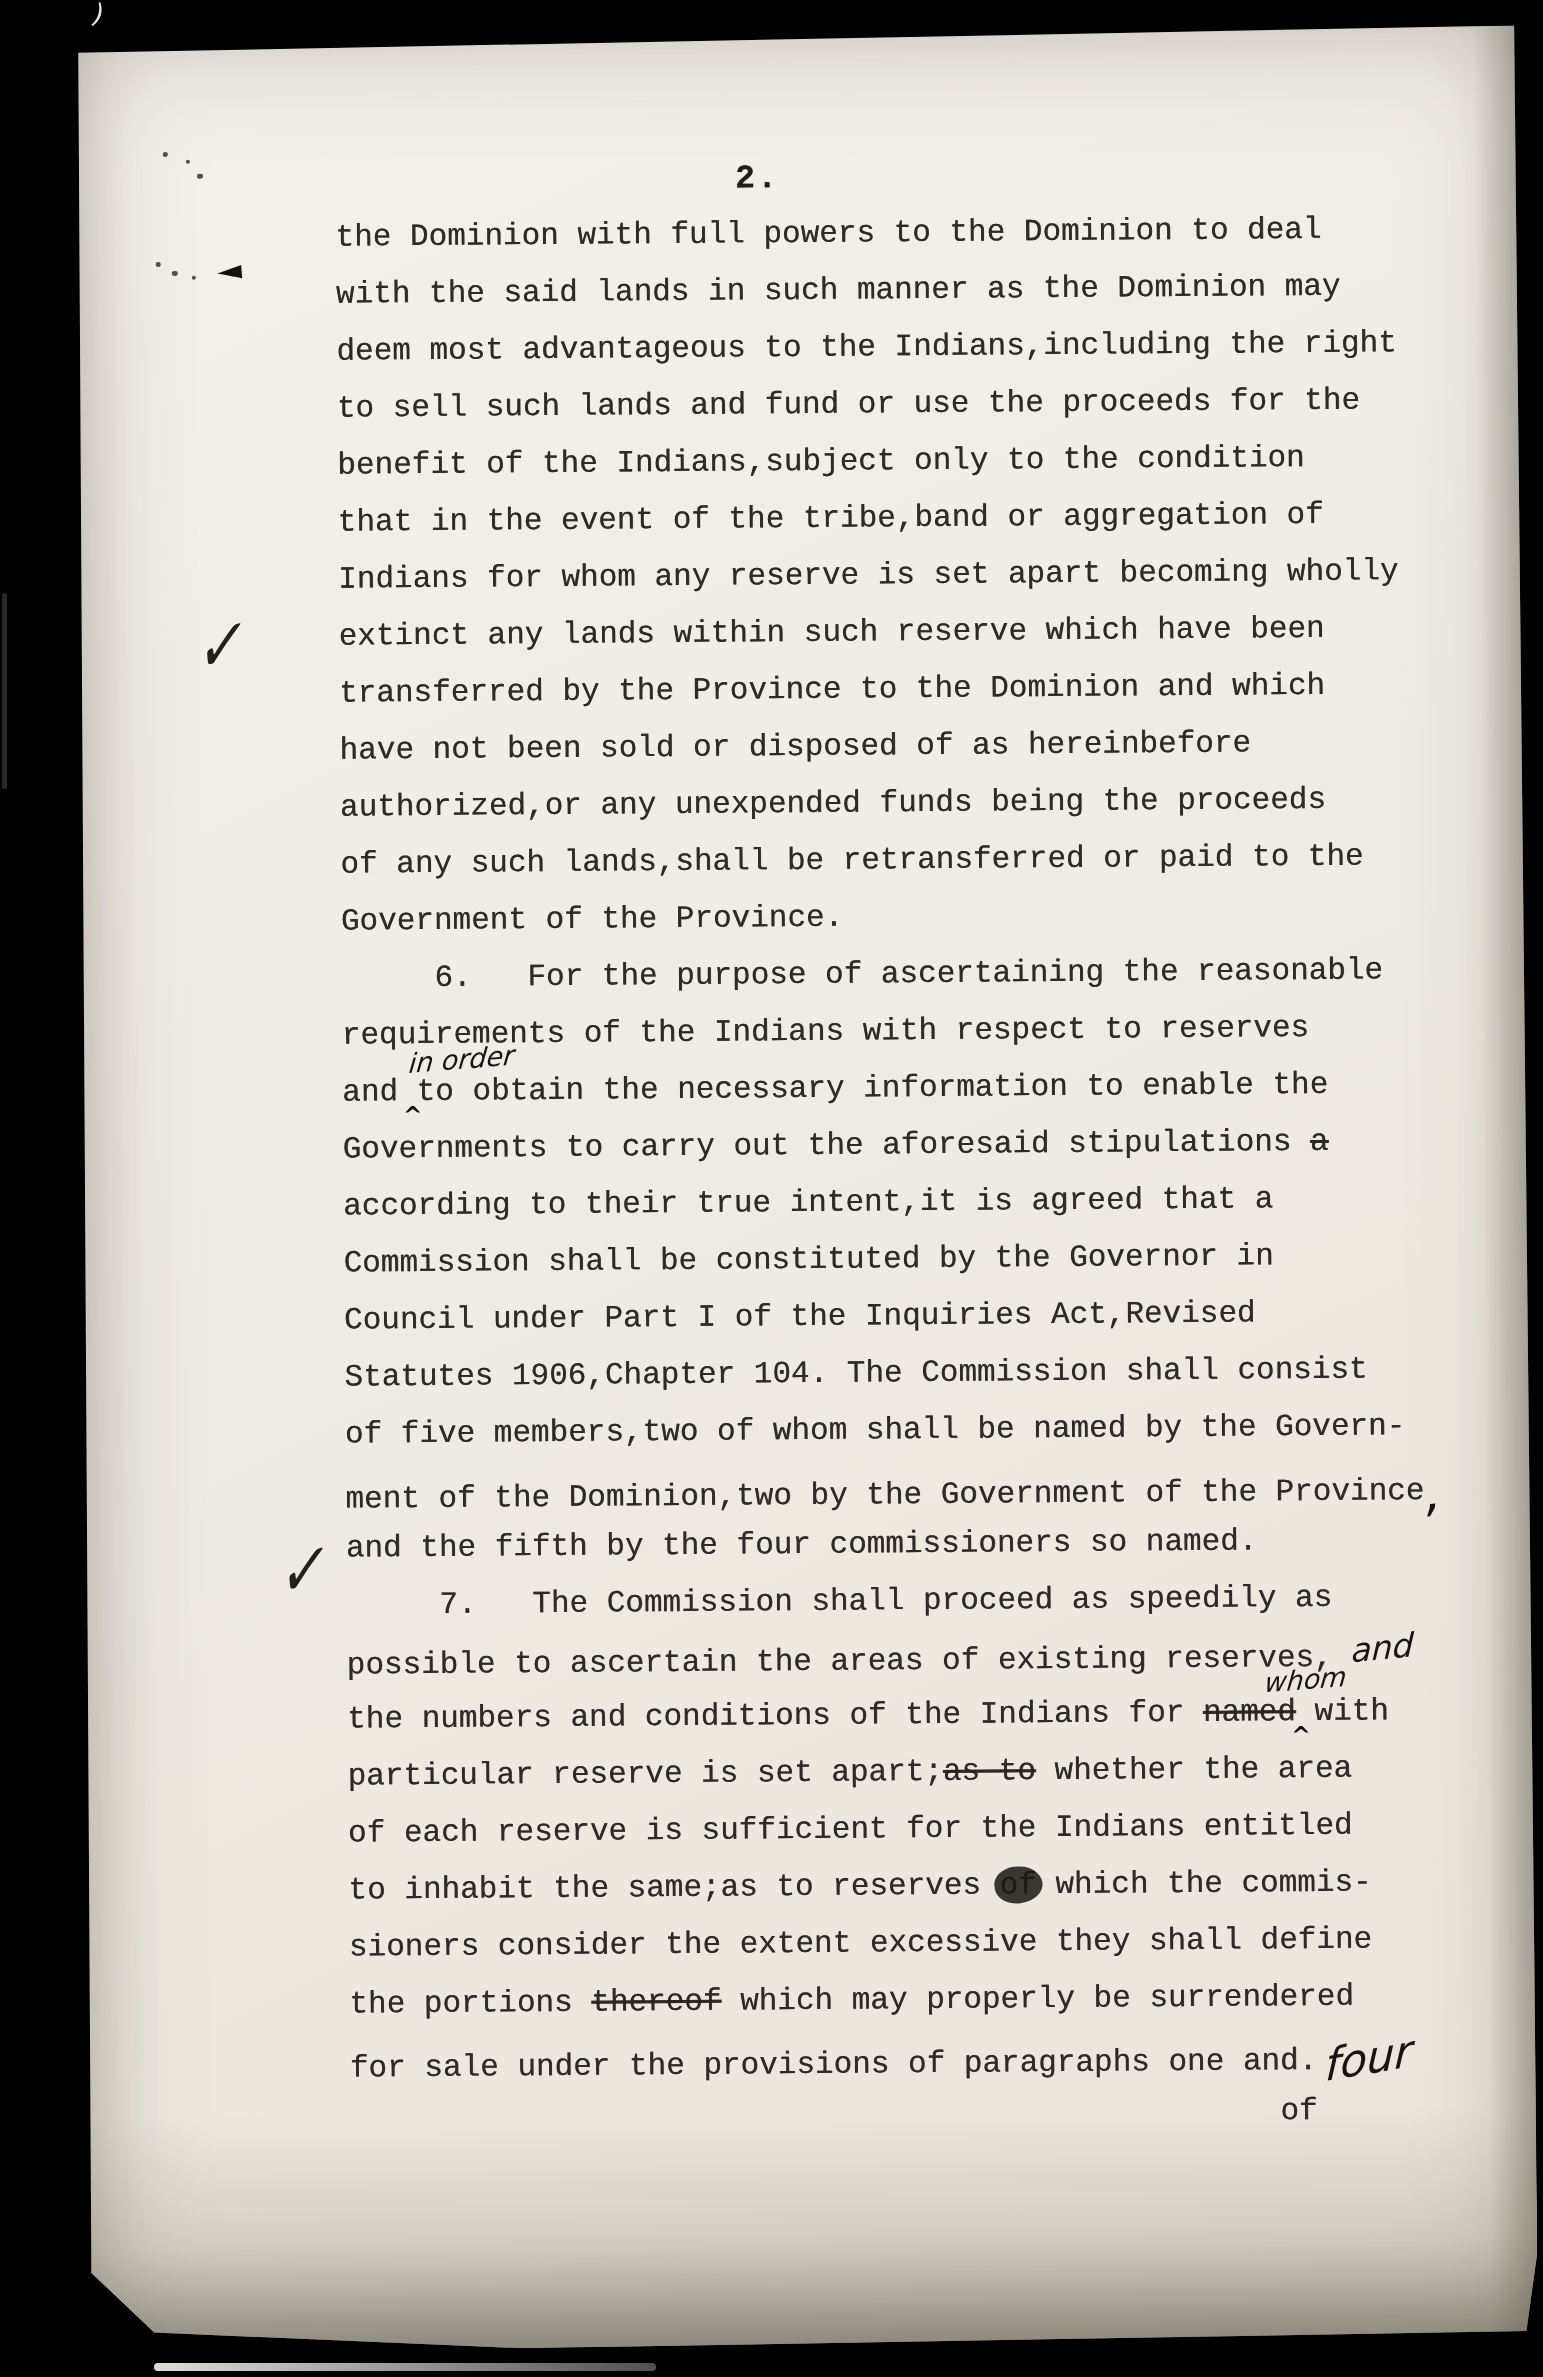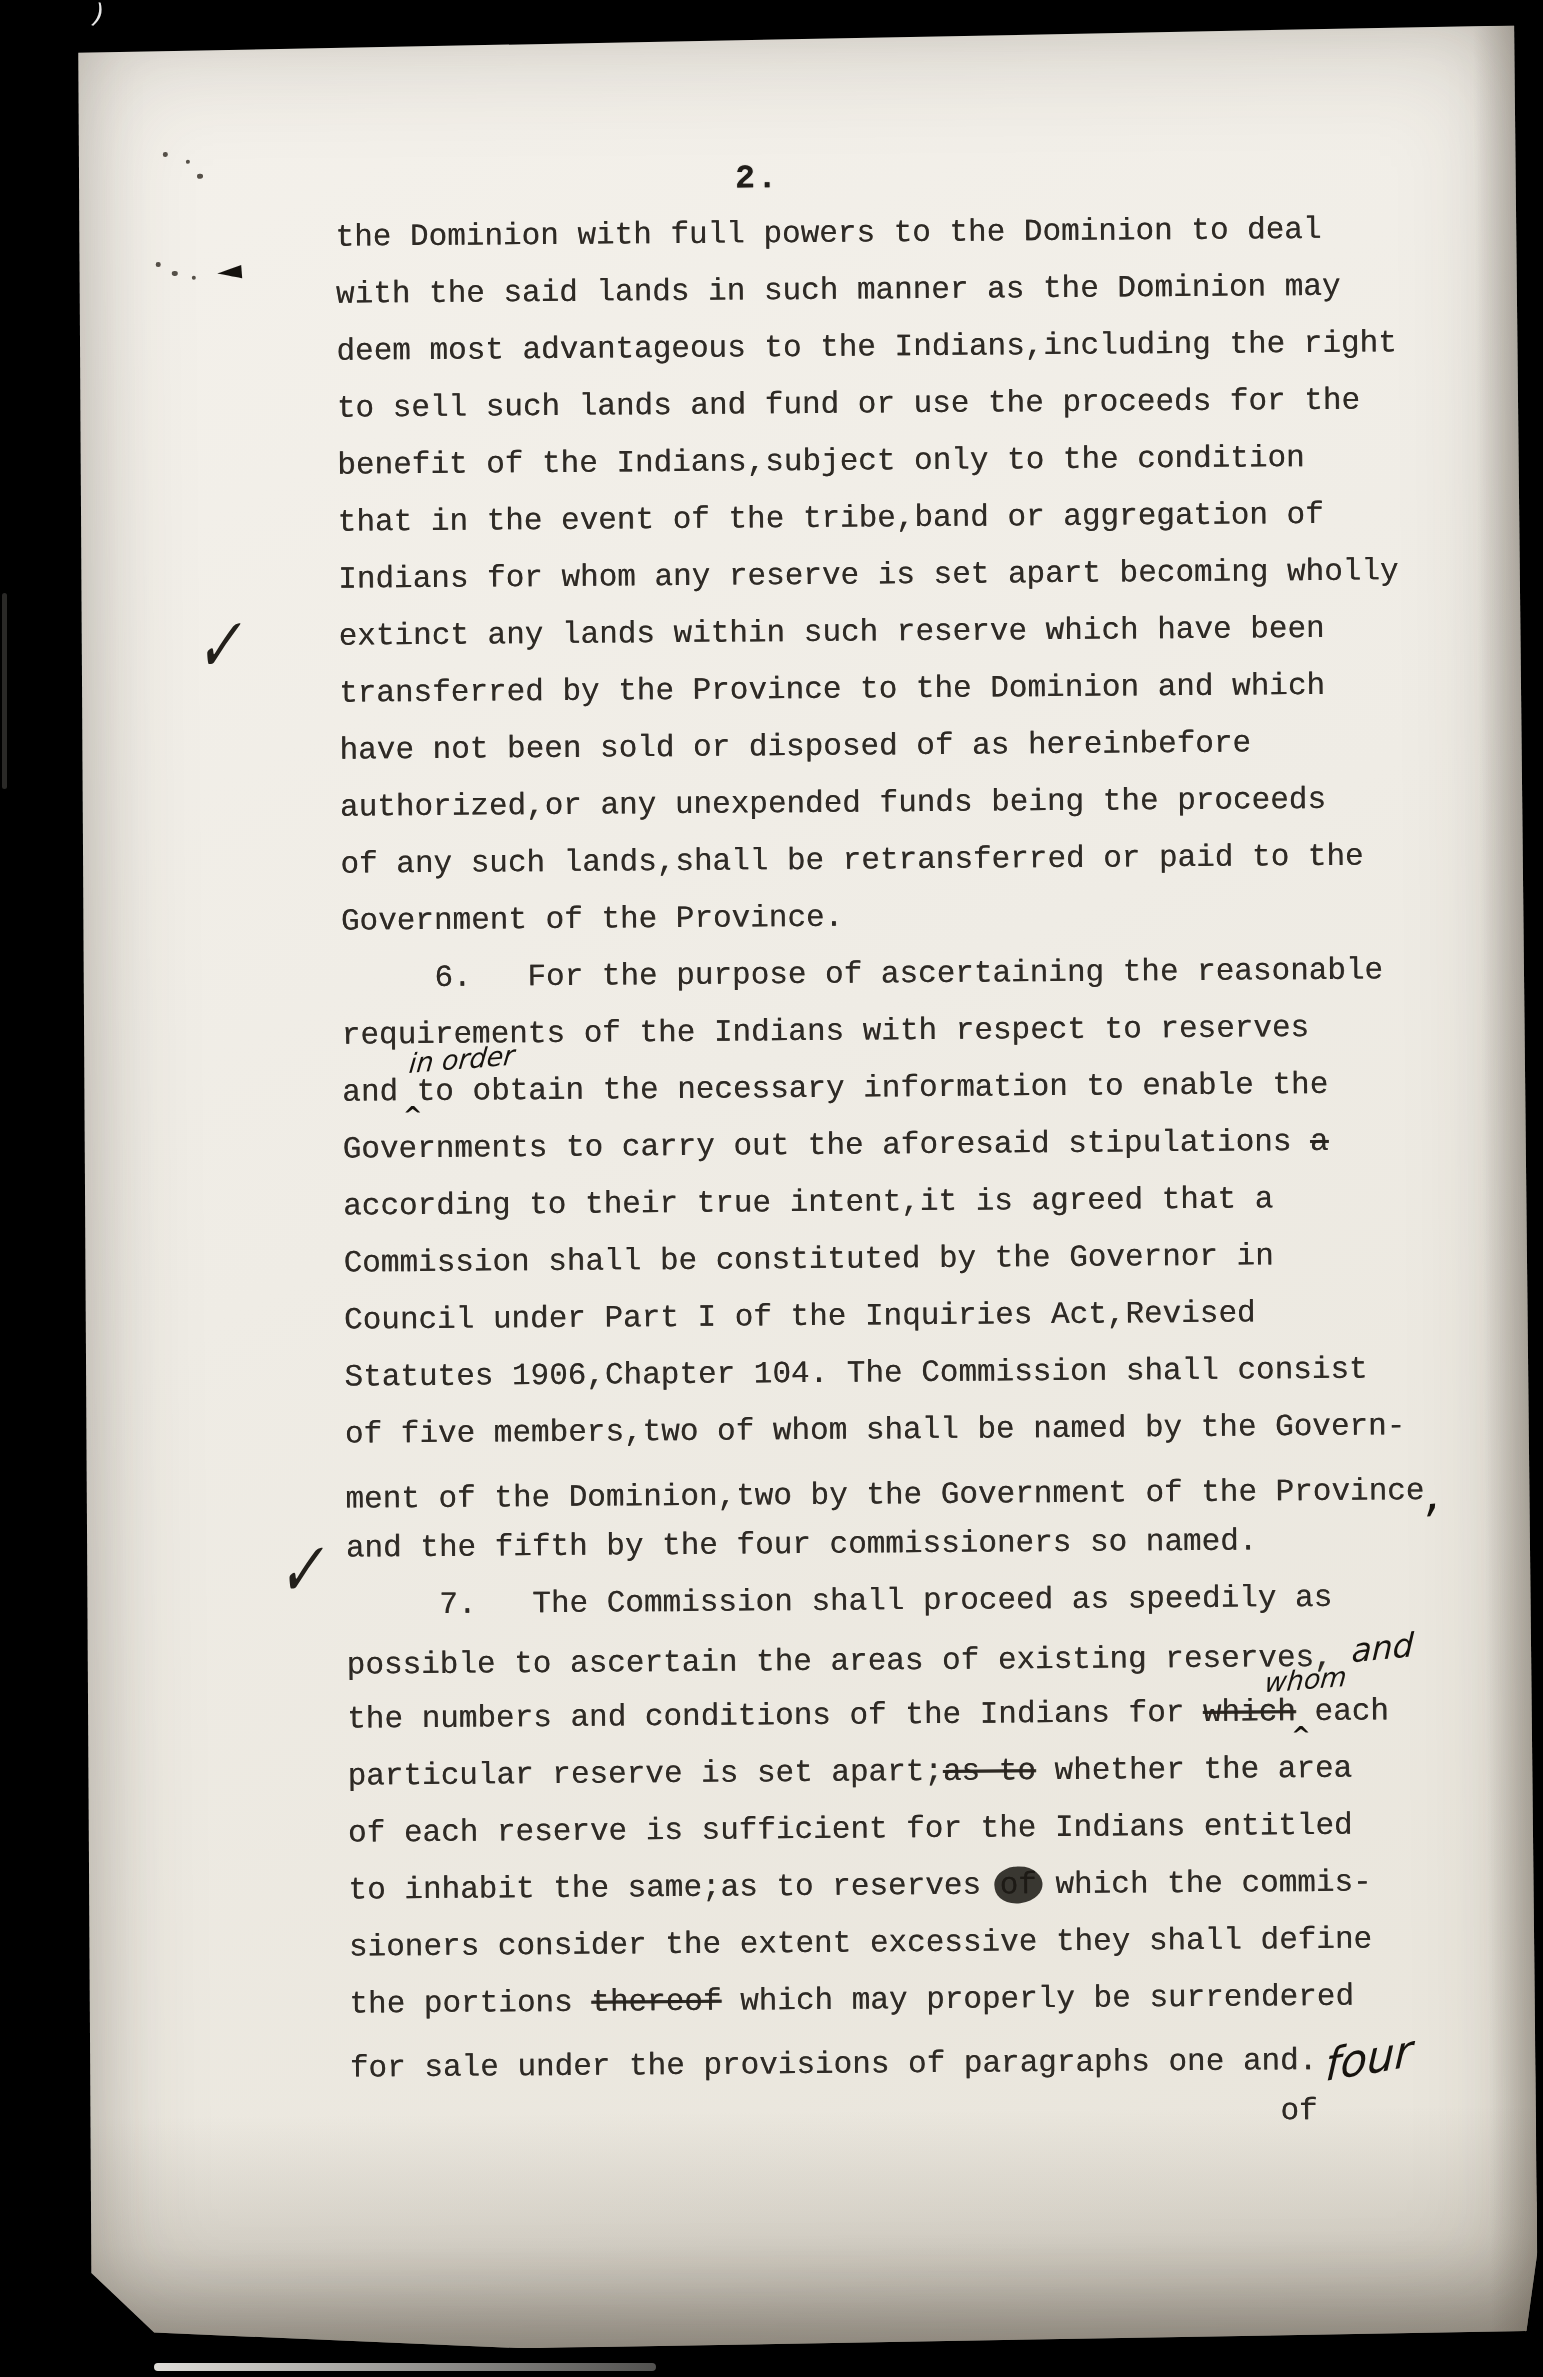--- a/index.html
+++ b/index.html
@@ -156,21 +156,21 @@
         <div class="line"><span class="seg">Governments to carry out the aforesaid stipulations </span><span class="seg strike">a</span></div>
         <div class="line"><span class="seg">according to their true intent,it is agreed that a</span></div>
         <div class="line"><span class="seg">Commission shall be constituted by the Governor in</span></div>
         <div class="line"><span class="seg">Council under Part I of the Inquiries Act,Revised</span></div>
         <div class="line"><span class="seg">Statutes 1906,Chapter 104. The Commission shall consist</span></div>
         <div class="line"><span class="seg">of five members,two of whom shall be named by the Govern-</span></div>
         <div class="line"><span class="seg">ment of the Dominion,two by the Government of the Province</span><span class="seg hw-comma">,</span></div>
         <div class="line"><span class="seg">and the fifth by the four commissioners so named.</span></div>
         <div class="line"><span class="seg">     7.   The Commission shall proceed as speedily as</span></div>
         <div class="line"><span class="seg">possible to ascertain the areas of existing reserves, </span><span class="seg hw">and</span></div>
-        <div class="line"><span class="seg">the numbers and conditions of the Indians for </span><span class="seg strike">which</span><span class="seg"> </span><span class="seg ins"><span class="hw-above" style="left: -49px;">whom</span><span class="caret" style="left: -23.5px;">^</span><span class="seg">each</span></span></div>
+        <div class="line"><span class="seg">the numbers and conditions of the Indians for </span><span class="seg strike">named</span><span class="seg"> </span><span class="seg ins"><span class="hw-above" style="left: -49px;">whom</span><span class="caret" style="left: -23.5px;">^</span><span class="seg">with</span></span></div>
         <div class="line"><span class="seg">particular reserve is set apart;</span><span class="seg strike">as to</span><span class="seg"> whether the area</span></div>
         <div class="line"><span class="seg">of each reserve is sufficient for the Indians entitled</span></div>
         <div class="line"><span class="seg">to inhabit the same;as to reserves </span><span class="seg blot">of</span><span class="seg"> which the commis-</span></div>
         <div class="line"><span class="seg">sioners consider the extent excessive they shall define</span></div>
         <div class="line"><span class="seg">the portions </span><span class="seg strike">thereof</span><span class="seg"> which may properly be surrendered</span></div>
         <div class="line"><span class="seg">for sale under the provisions of paragraphs one and.</span><span class="seg hw-large">four</span></div>
         <div class="line"><span class="seg">                                                  of</span></div>
       </div>
 
     <span class="checkmark c1">✓</span>

